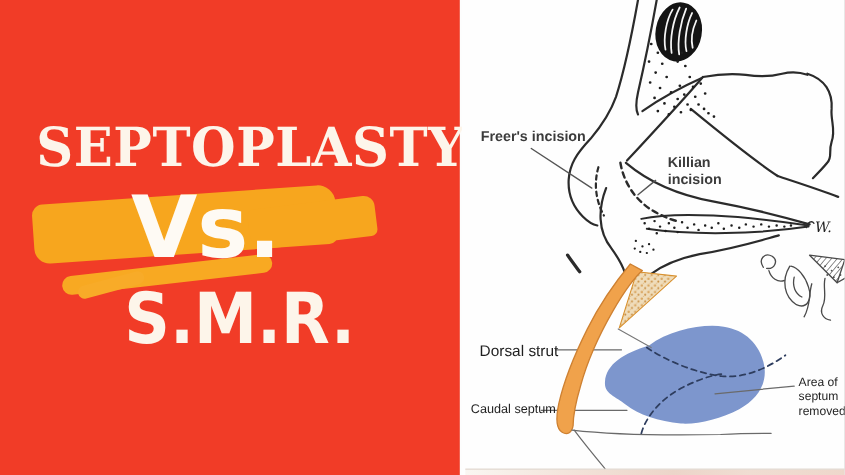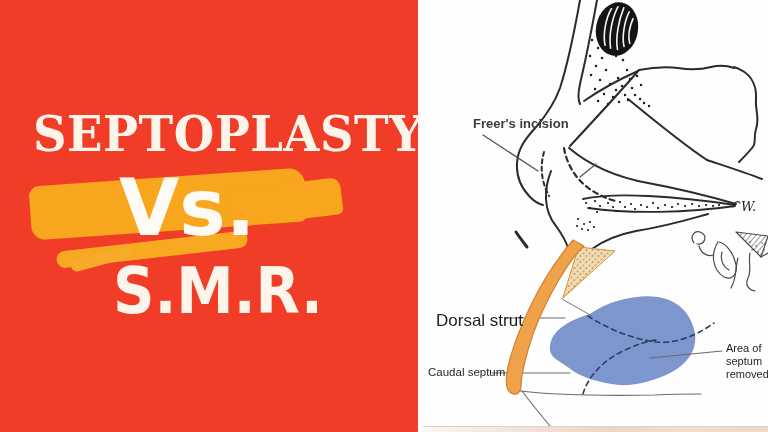--- a/index.html
+++ b/index.html
@@ -17,23 +17,23 @@
             transform-origin:left top;white-space:nowrap;}
   .lp-vs{position:absolute;left:119px;top:169px;font-family:"DejaVu Sans",sans-serif;font-weight:700;
          font-size:78px;line-height:1;color:#FEFAF4;white-space:nowrap;}
   .lp-smr{position:absolute;left:113px;top:259px;font-family:"DejaVu Sans",sans-serif;font-weight:700;
           font-size:64px;line-height:1;color:#FDF5EA;transform:scaleX(.9);transform-origin:left top;
           white-space:nowrap;}
   
   .right-panel{position:absolute;left:420px;top:0;width:348px;height:432px;background:#fefefe;}
   .right-panel svg{position:absolute;left:0;top:0;}
   .dlabel{position:absolute;color:#333;}
-  .lbl-freer{left:17px;top:116px;font-size:13px;font-weight:600;white-space:nowrap;color:#3b3b3b;margin-left:36px;}
+  .lbl-freer{left:17px;top:116px;font-size:13px;font-weight:600;white-space:nowrap;color:#3b3b3b;}
   .lbl-killian{left:187px;top:141px;width:58px;font-size:13px;font-weight:600;line-height:14.5px;color:#3b3b3b;}
-  .lbl-dorsal{left:16px;top:311px;font-size:17px;white-space:nowrap;color:#1f1f1f;}
+  .lbl-dorsal{left:16px;top:311px;font-size:14px;white-space:nowrap;color:#1f1f1f;}
   .lbl-caudal{left:8px;top:366px;font-size:11.5px;white-space:nowrap;color:#1f1f1f;}
   .lbl-area{left:306px;top:342px;width:50px;font-size:11px;line-height:13px;color:#1f1f1f;}
   .lbl-caption{left:138px;top:399px;font-size:17px;font-weight:700;letter-spacing:-.2px;color:#121212;white-space:nowrap;}
   .bottom-strip{position:absolute;left:3px;bottom:0;width:345px;height:5px;
     background:linear-gradient(90deg,#faf6f2 0%,#f2e2d8 30%,#ecd5c9 55%,#f0ddd2 75%,#eed7cb 100%);
     border-top:1px solid #ddd2c8;}
 </style>
 </head>
 <body>
 
@@ -114,18 +114,19 @@
           <path d="M318,258 C315,268 317,278 311,288"></path>
           <path d="M330,253 C328,262 332,270 328,278 C325,284 328,290 335,291"></path>
           <path d="M316,232 L348,236 L341,257 Z" fill="url(#hatch)"></path>
           <path d="M341,257 L348,253"></path>
           <path stroke="#555" stroke-width="1.6" d="M330,242h.1M336,246h.1M342,243h.1M338,252h.1M344,250h.1M332,250h.1"></path>
         </g>
       </g>
     </svg>
 
     <div class="dlabel lbl-freer">Freer's incision</div>
+    <div class="dlabel lbl-killian">Killian incision</div>
     <div class="dlabel lbl-dorsal">Dorsal strut</div>
     <div class="dlabel lbl-caudal">Caudal septum</div>
     <div class="dlabel lbl-area">Area of septum removed</div>
     <div class="bottom-strip"></div>
   </div>
 </div>
 
 </body></html>

